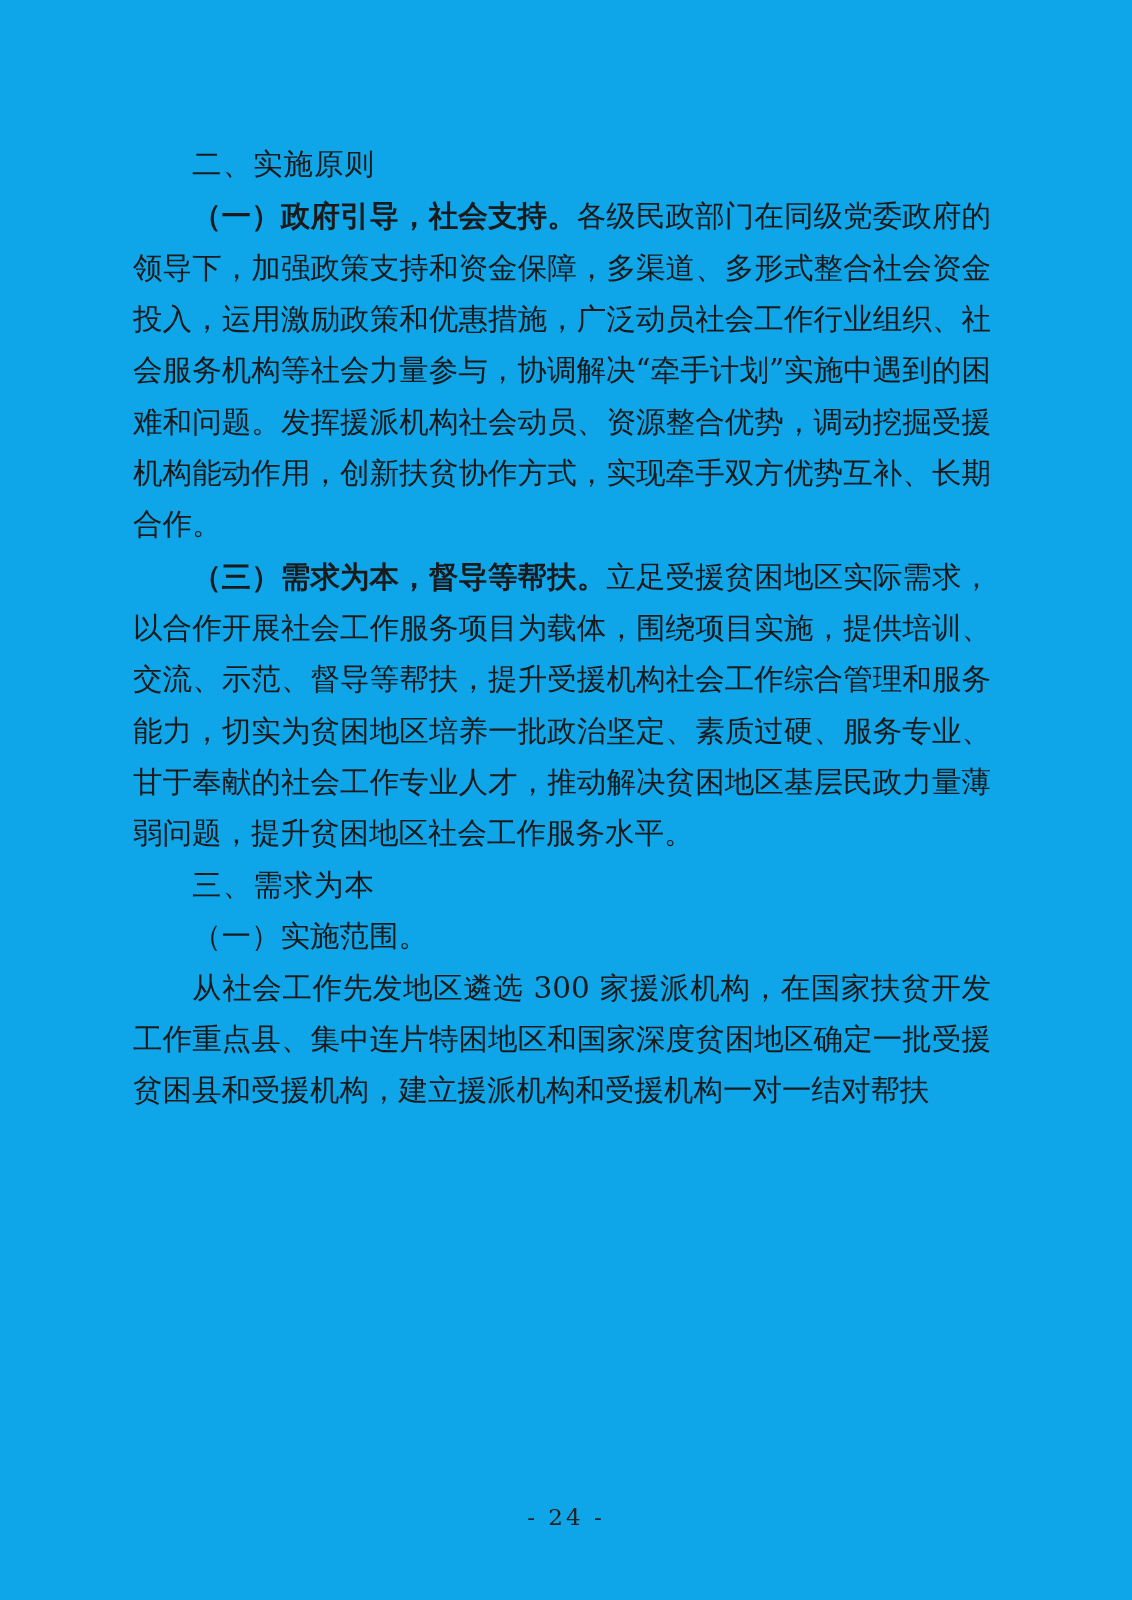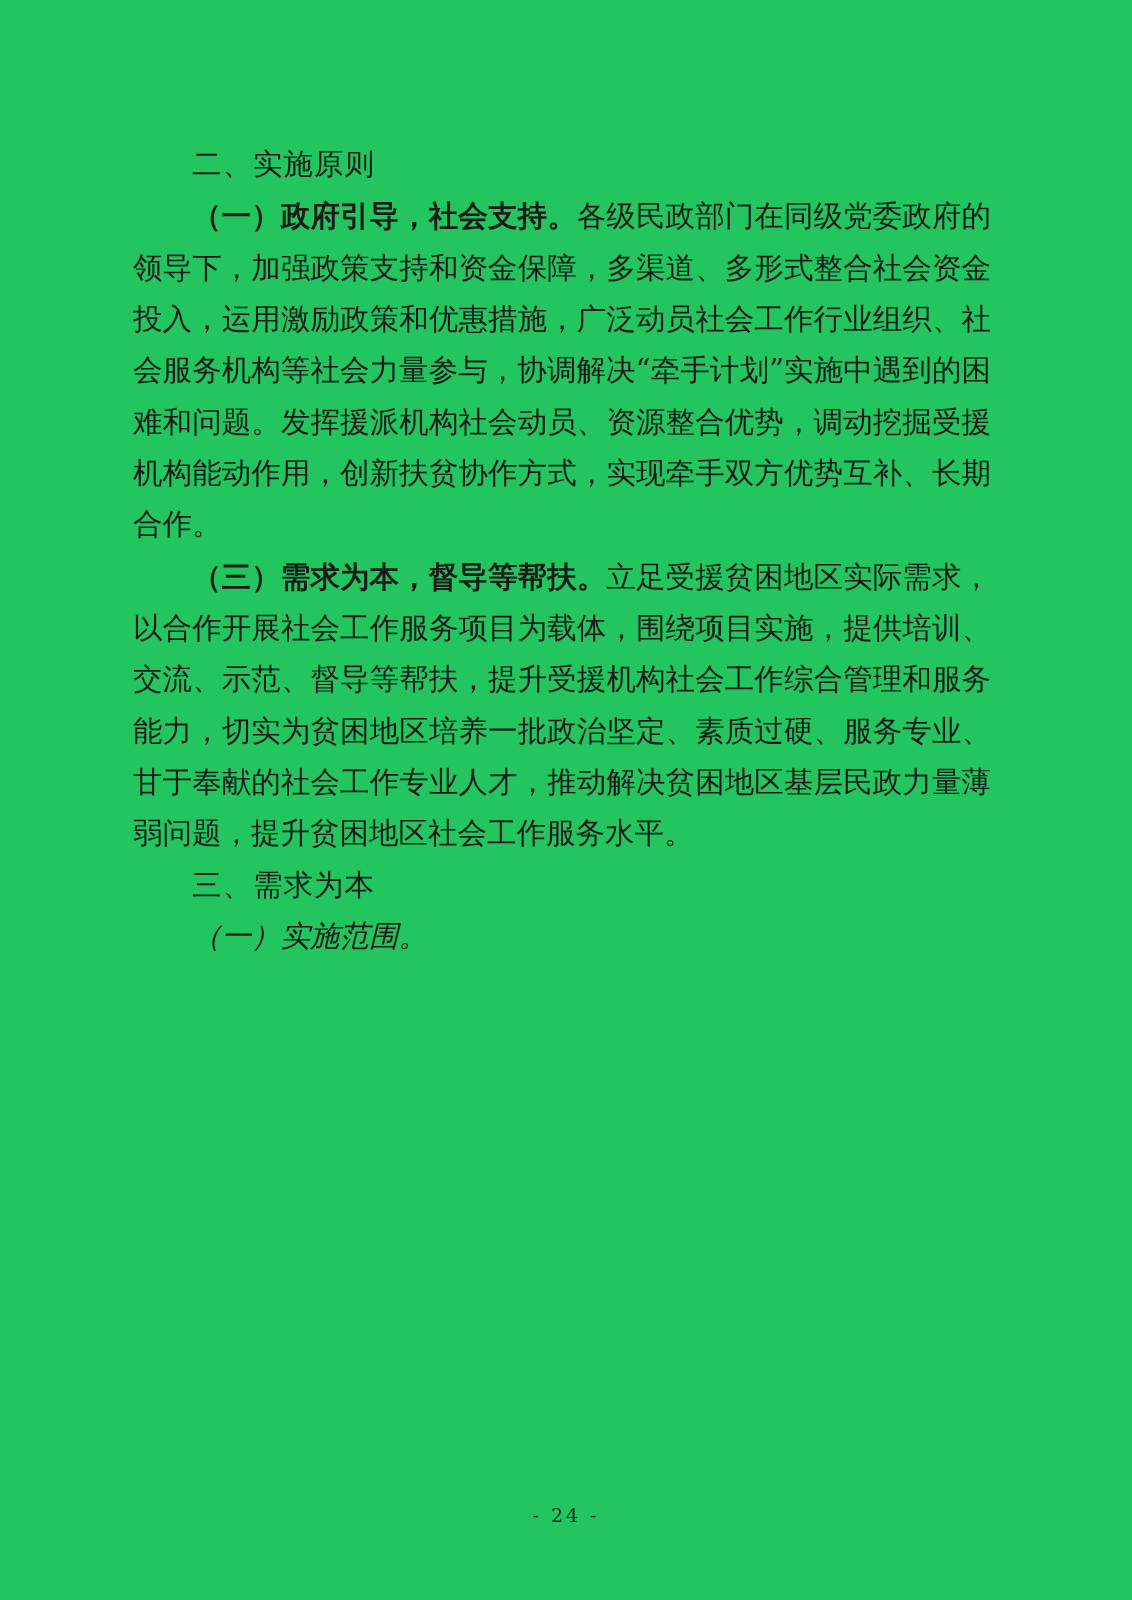--- a/index.html
+++ b/index.html
@@ -4,21 +4,21 @@
 <style>
   html, body {
     margin: 0;
     padding: 0;
     background: #ffffff;
   }
   .page {
     position: relative;
     width: 1132px;
     height: 1600px;
-    background: #22c55e;
+    background: #0ea5e9;
     overflow: hidden;
     color: #1a1a1a;
   }
   .content {
     position: absolute;
     left: 133px;
     top: 139px;
     width: 858px;
   }
   .content p, .content h2, .content h3 {
@@ -41,30 +41,29 @@
     text-justify: inter-character;
   }
   .para .lead {
     font-weight: bold;
     font-family: "DejaVu Serif", "Liberation Serif", serif;
   }
   .subheading {
     font-family: "DejaVu Serif", "Liberation Serif", serif;
     font-weight: bold;
     text-indent: 2em;
-    font-style: italic;
   }
   .pageno {
     position: absolute;
     left: 0;
     top: 1504px;
     width: 100%;
     text-align: center;
     font-family: "DejaVu Serif", "Liberation Serif", serif;
-    font-size: 19px;
+    font-size: 23px;
     letter-spacing: 3px;
     color: #222222;
   }
 </style>
 </head>
 <body>
 
 <div class="page">
   <div class="content">
 
@@ -72,17 +71,18 @@
 
     <p class="para"><span class="lead">（一）政府引导，社会支持。</span><span>各级民政部门在同级党委政府的领导下，加强政策支持和资金保障，多渠道、多形式整合社会资金投入，运用激励政策和优惠措施，广泛动员社会工作行业组织、社会服务机构等社会力量参与，协调解决“牵手计划”实施中遇到的困难和问题。发挥援派机构社会动员、资源整合优势，调动挖掘受援机构能动作用，创新扶贫协作方式，实现牵手双方优势互补、长期合作。</span></p>
 
 
     <p class="para"><span class="lead">（三）需求为本，督导等帮扶。</span><span>立足受援贫困地区实际需求，以合作开展社会工作服务项目为载体，围绕项目实施，提供培训、交流、示范、督导等帮扶，提升受援机构社会工作综合管理和服务能力，切实为贫困地区培养一批政治坚定、素质过硬、服务专业、甘于奉献的社会工作专业人才，推动解决贫困地区基层民政力量薄弱问题，提升贫困地区社会工作服务水平。</span></p>
 
     <h2 class="heading">三、需求为本</h2>
 
     <h3 class="subheading">（一）实施范围。</h3>
 
+    <p class="para"><span>从社会工作先发地区遴选 300 家援派机构，在国家扶贫开发工作重点县、集中连片特困地区和国家深度贫困地区确定一批受援贫困县和受援机构，建立援派机构和受援机构一对一结对帮扶</span></p>
 
   </div>
 
   <div class="pageno">- 24 -</div>
 </div>
 
 </body></html>

